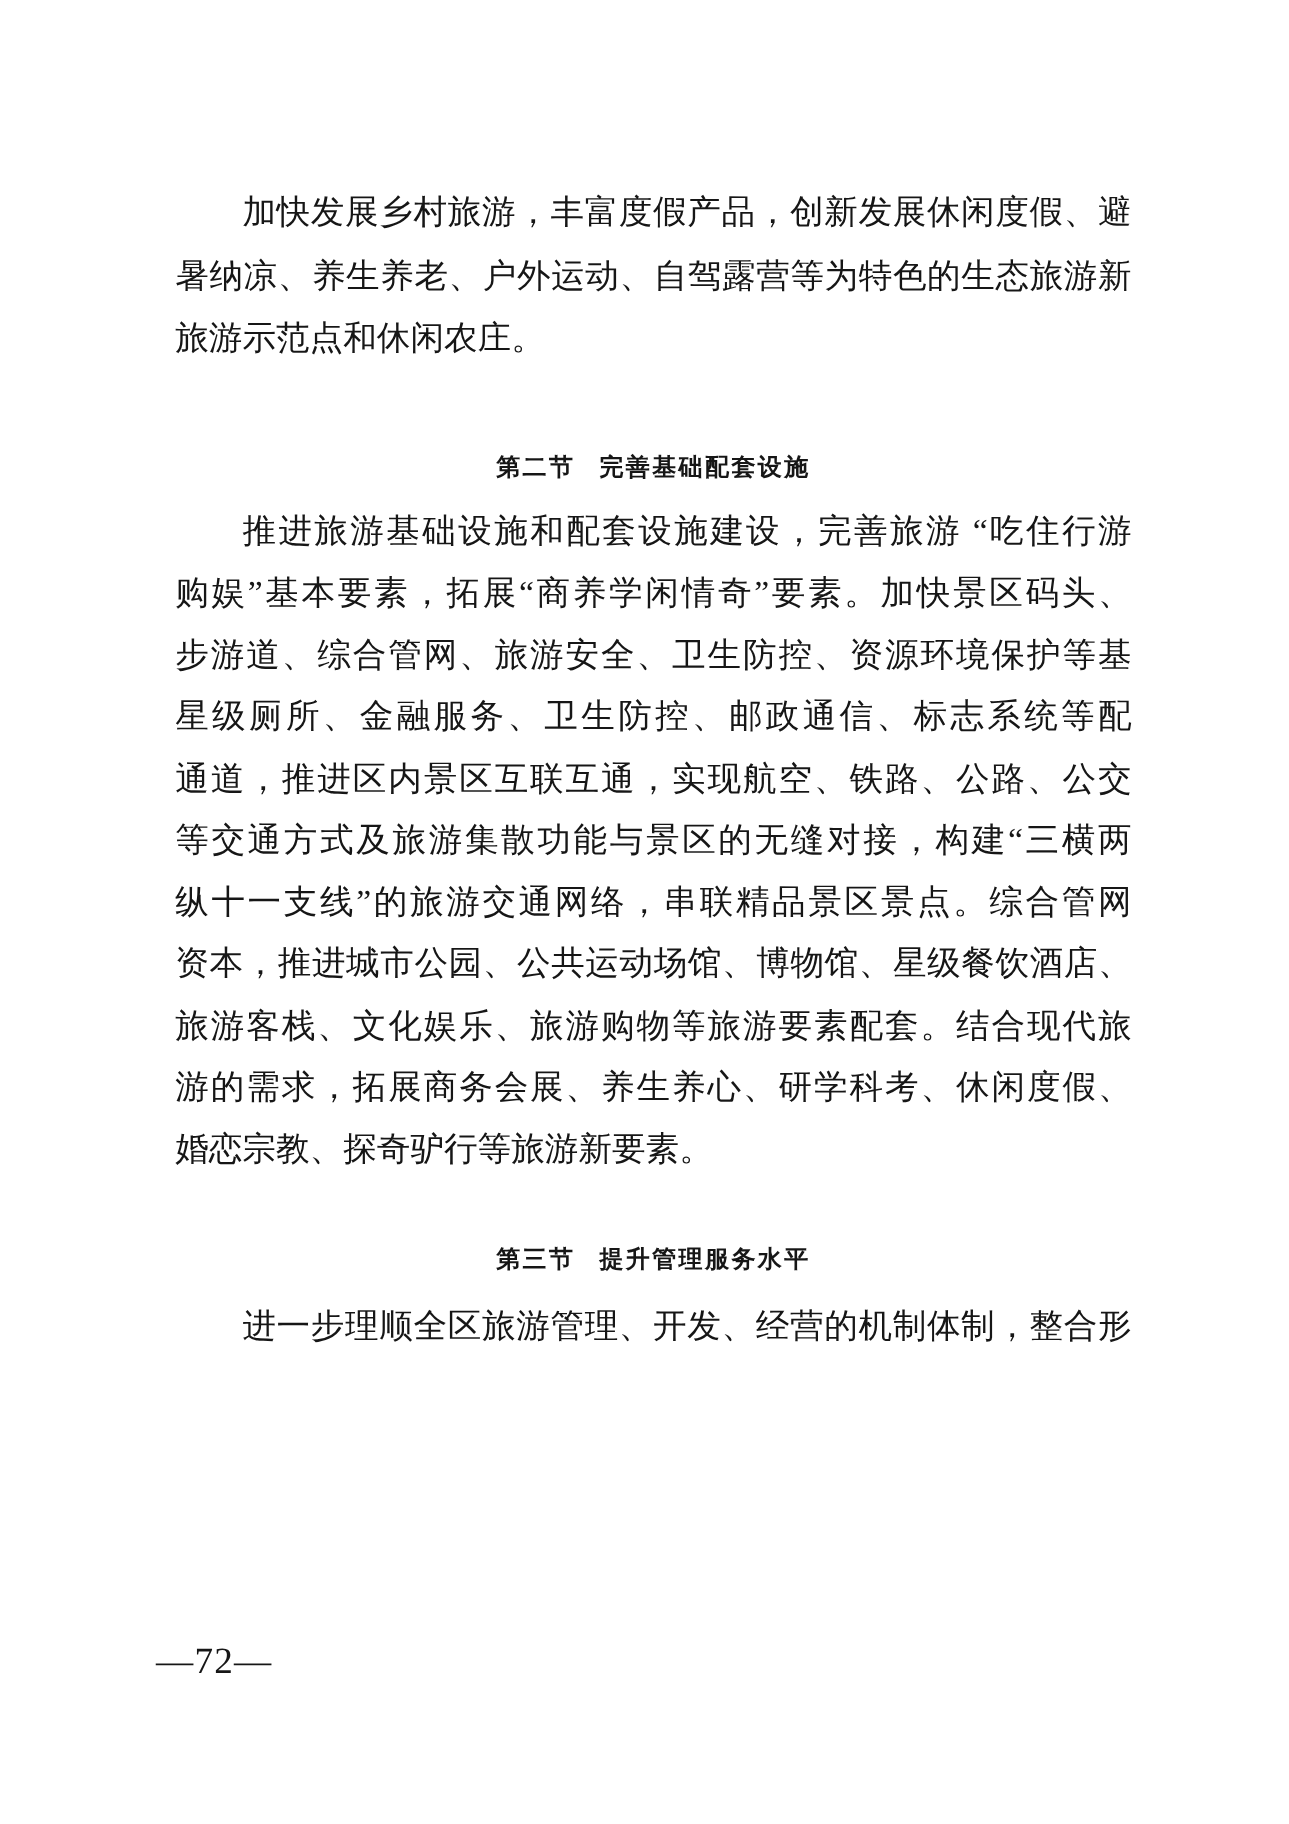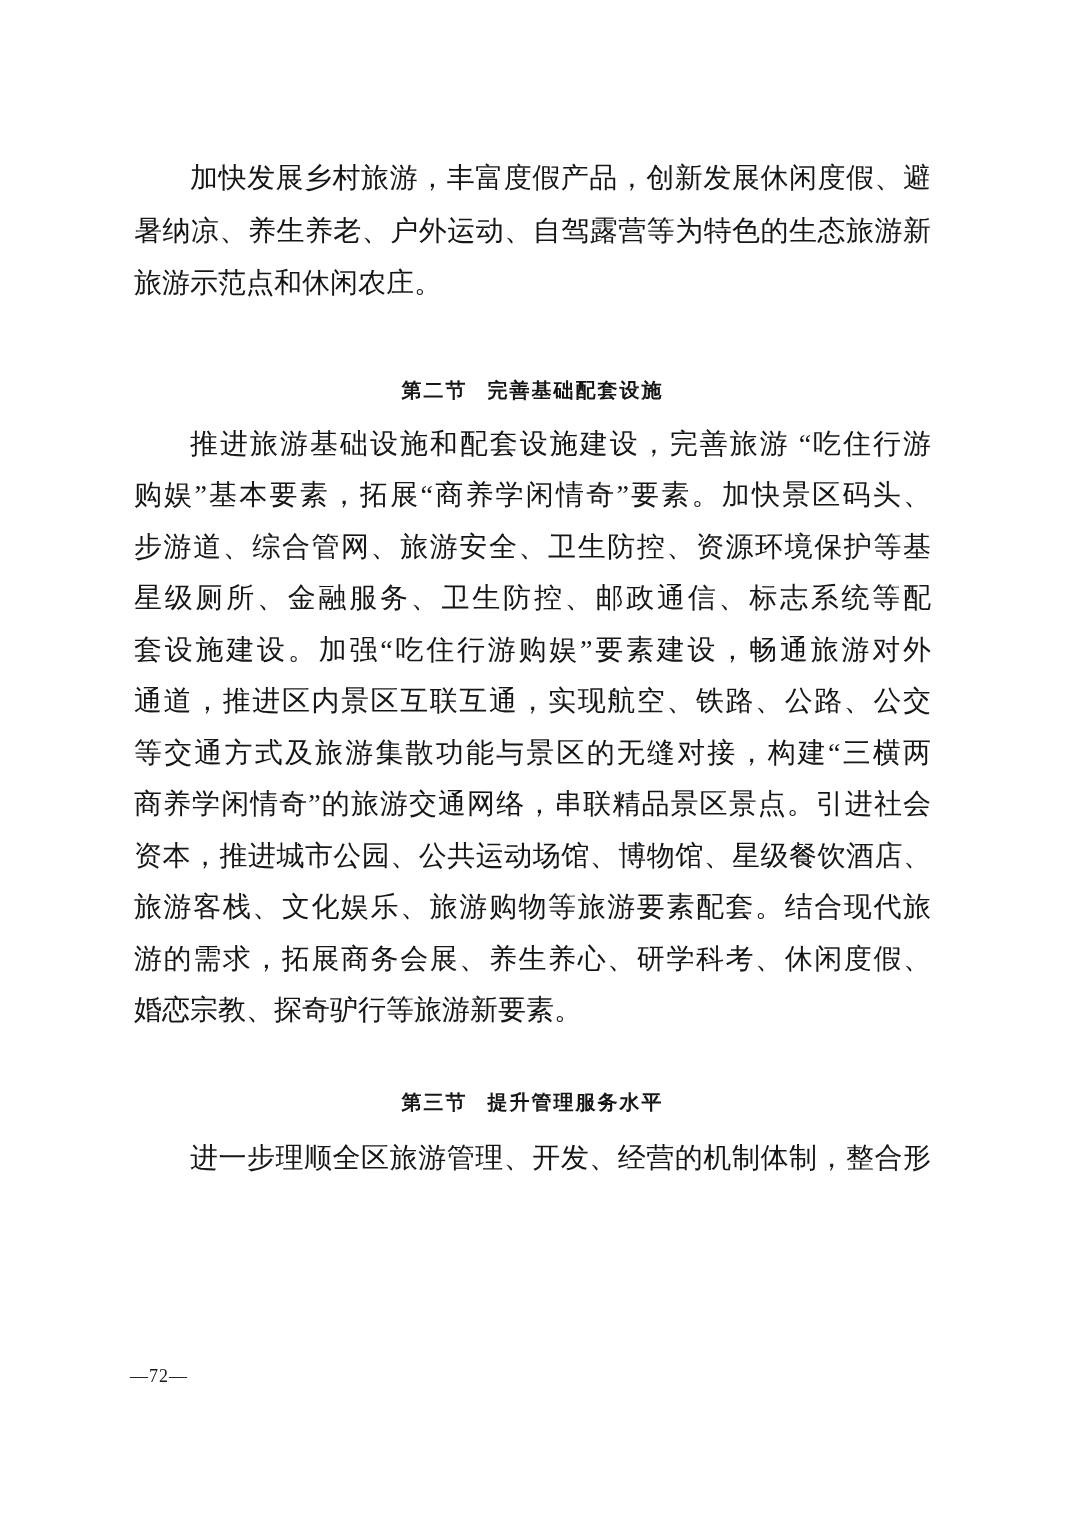--- a/index.html
+++ b/index.html
@@ -11,21 +11,21 @@
     position: relative;
     width: 1074px;
     height: 1520px;
     background: #ffffff;
     overflow: hidden;
     font-family: "Liberation Serif", "DejaVu Serif", serif;
     color: #161616;
   }
   .body-text {
     position: absolute;
-    left: 134px;
+    left: 146px;
     top: 0;
     width: 797px;
   }
   .paragraph { width: 100%; }
   .line {
     font-size: 28px;
     text-align: justify;
     text-align-last: justify;
     white-space: nowrap;
   }
@@ -45,21 +45,21 @@
     line-height: 52px;
     letter-spacing: 2px;
   }
   .heading .h-num { margin-right: 1em; }
   .h2 { margin-top: 54px; }
   .h3 { margin-top: 40px; }
   .footer {
     position: absolute;
     left: 130px;
     top: 1366px;
-    font-size: 18px;
+    font-size: 31px;
     letter-spacing: 1px;
     color: #161616;
   }
 </style>
 </head>
 <body>
 
 <div class="page">
   <div class="body-text">
 
@@ -71,24 +71,23 @@
 
     <div class="heading h2">
       <span class="h-num">第二节</span><span class="h-title">完善基础配套设施</span>
     </div>
 
     <div class="paragraph p2">
         <div class="line first">推进旅游基础设施和配套设施建设，完善旅游 “吃住行游</div>
         <div class="line">购娱”基本要素，拓展“商养学闲情奇”要素。加快景区码头、</div>
         <div class="line">步游道、综合管网、旅游安全、卫生防控、资源环境保护等基</div>
         <div class="line">星级厕所、金融服务、卫生防控、邮政通信、标志系统等配</div>
-        <div class="line">套设施建设。加强“吃住行游购娱”要素建设，畅通旅游对外</div>
         <div class="line">通道，推进区内景区互联互通，实现航空、铁路、公路、公交</div>
         <div class="line">等交通方式及旅游集散功能与景区的无缝对接，构建“三横两</div>
-        <div class="line">商养学闲情奇”的旅游交通网络，串联精品景区景点。引进社会</div>
+        <div class="line">纵十一支线”的旅游交通网络，串联精品景区景点。综合管网</div>
         <div class="line">资本，推进城市公园、公共运动场馆、博物馆、星级餐饮酒店、</div>
         <div class="line">旅游客栈、文化娱乐、旅游购物等旅游要素配套。结合现代旅</div>
         <div class="line">游的需求，拓展商务会展、养生养心、研学科考、休闲度假、</div>
         <div class="line end">婚恋宗教、探奇驴行等旅游新要素。</div>
       </div>
 
     <div class="heading h3">
       <span class="h-num">第三节</span><span class="h-title">提升管理服务水平</span>
     </div>
 

